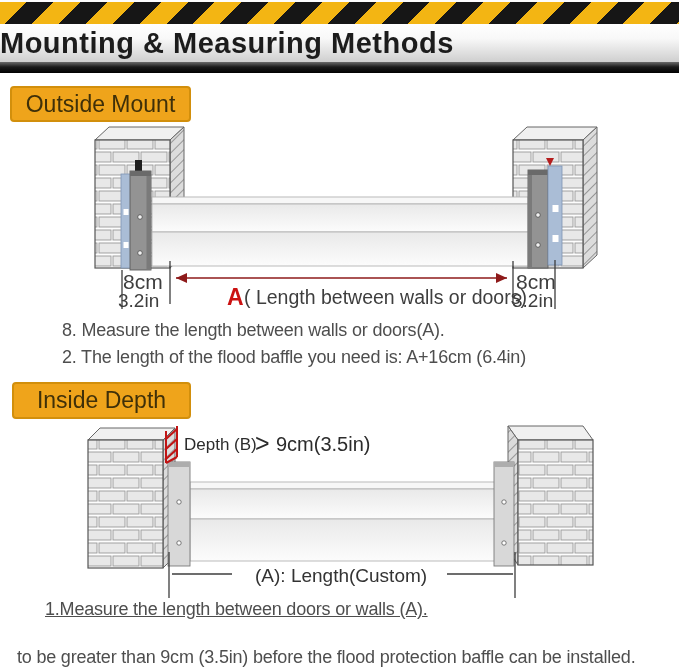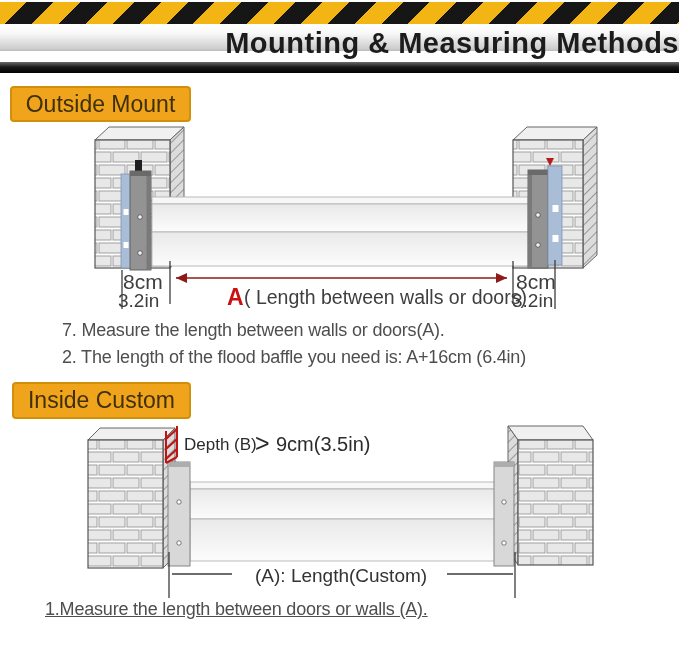--- a/index.html
+++ b/index.html
@@ -2,23 +2,23 @@
 <html><head>
 <meta charset="utf-8">
 <style>
   html,body{margin:0;padding:0;background:#fff;}
   #page{position:relative;width:679px;height:668px;background:#ffffff;overflow:hidden;
         font-family:"Liberation Sans",sans-serif;}
   
   .hazard{position:absolute;left:0;top:0;width:679px;height:24px;
           border-top:2px solid #fdfdfd;box-sizing:border-box;
           background:repeating-linear-gradient(135deg,#f3b513 0 19px,#161616 19px 38px);}
-  .title-banner{position:absolute;left:0;top:24px;width:679px;height:27px;
+  .title-banner{position:absolute;left:0;top:24px;width:679px;height:42px;
           background:linear-gradient(180deg,#ffffff 0%,#f8f8f8 35%,#cfcfcf 90%,#bcbcbc 100%);
-          text-align:right;}
+          text-align:left;}
   .title-banner .title{font-size:29px;font-weight:600;color:#1c1c1c;line-height:39px;letter-spacing:.5px;}
   .dark-bar{position:absolute;left:0;top:62px;width:679px;height:11px;
           background:linear-gradient(180deg,#6a6a6a,#1b1b1b 45%,#000);}
   
   .badge{position:absolute;background:#efa41b;border:2px solid #d28f0c;border-radius:4px;
          color:#3f3009;font-size:23px;display:flex;align-items:center;justify-content:center;
          box-sizing:border-box;}
   #badge-outside{left:10px;top:86px;width:181px;height:36px;}
   #badge-inside{left:12px;top:382px;width:179px;height:37px;}
   
@@ -126,25 +126,25 @@
     </g>
 
     <text x="123" y="164" font-size="21" fill="#3e3e3e">8cm</text>
     <text x="118" y="182" font-size="19" fill="#3e3e3e">3.2in</text>
     <text x="516" y="164" font-size="21" fill="#3e3e3e">8cm</text>
     <text x="512" y="182" font-size="19" fill="#3e3e3e">3.2in</text>
     <text x="227" y="180" font-size="23" font-weight="bold" fill="#cb1212">A</text>
     <text x="244" y="179" font-size="19.5" fill="#3e3e3e">( Length between walls or doors)</text>
   </svg>
 
-  <div class="instr" id="out-i1">7. Measure the length between walls or doors(A).</div>
+  <div class="instr" id="out-i1">8. Measure the length between walls or doors(A).</div>
   <div class="instr" id="out-i2">2. The length of the flood baffle you need is: A+16cm (6.4in)</div>
 
   <div class="badge" id="badge-inside">
-    <span>Inside Custom</span>
+    <span>Inside Depth</span>
   </div>
 
   <svg class="diagram" id="inside-svg" width="679" height="178" viewBox="0 0 679 178">
 
     <g>
       <polygon points="88,15 163,15 175,3 100,3" fill="#f0f0f0" stroke="#666" stroke-width="1"></polygon>
       <polygon points="163,15 175,3 175,131 163,143" fill="url(#hatch)" stroke="#666" stroke-width="1"></polygon>
       <rect x="88" y="15" width="75" height="128" fill="url(#brick)" stroke="#555" stroke-width="1.2"></rect>
     </g>
 
@@ -189,14 +189,15 @@
     <g stroke="#3d3d3d" stroke-width="1.3">
       <line x1="169" y1="127" x2="169" y2="173"></line>
       <line x1="515" y1="127" x2="515" y2="173"></line>
       <line x1="172" y1="149" x2="232" y2="149"></line>
       <line x1="447" y1="149" x2="513" y2="149"></line>
     </g>
     <text x="255" y="157" font-size="19" fill="#333">(A): Length(Custom)</text>
   </svg>
 
   <div class="instr" id="in-i1">1.Measure the length between doors or walls (A).</div>
+  <div class="instr" id="in-i3">to be greater than 9cm (3.5in) before the flood protection baffle can be installed.</div>
 
 </div>
 
 </body></html>

